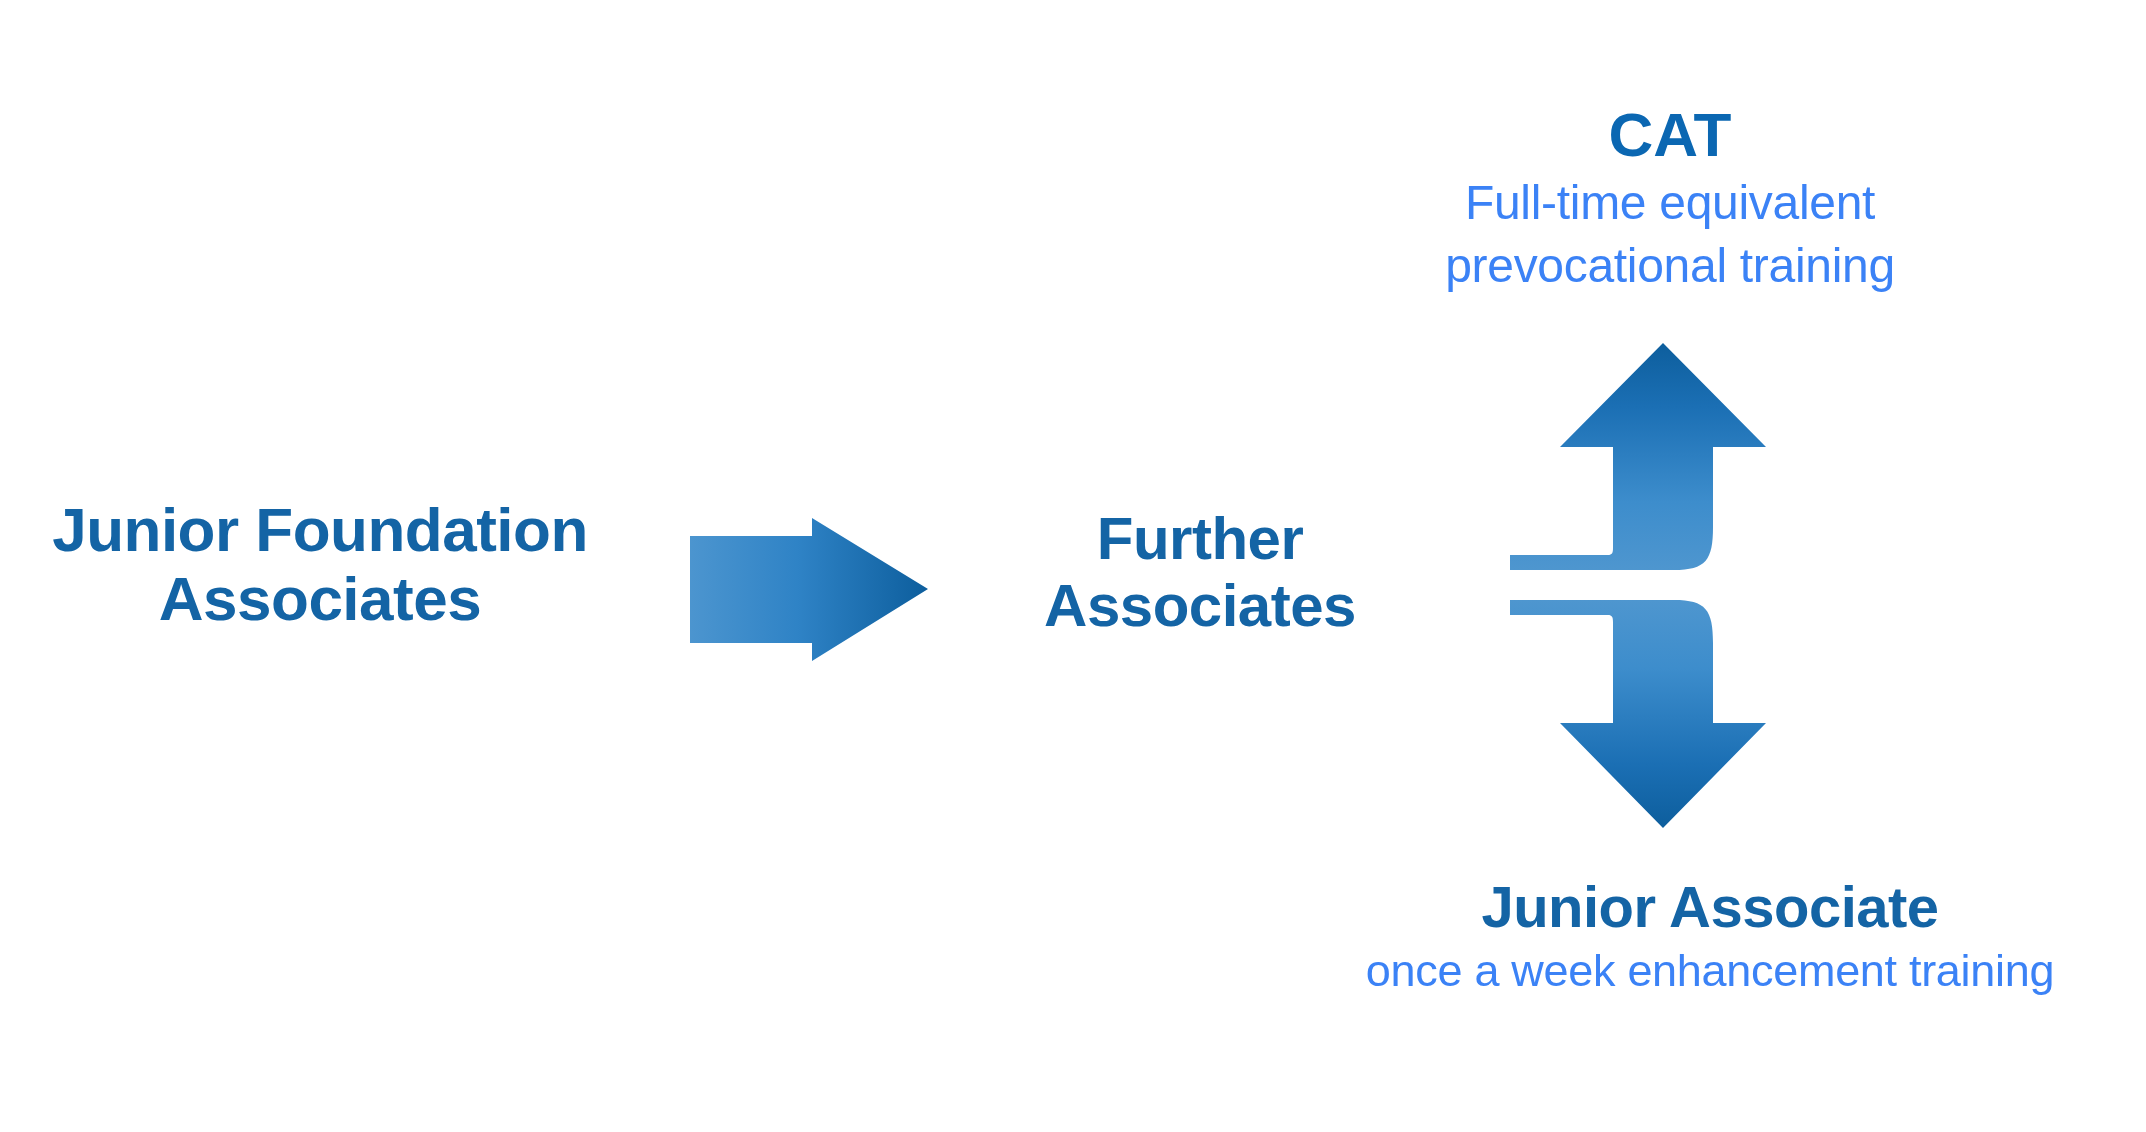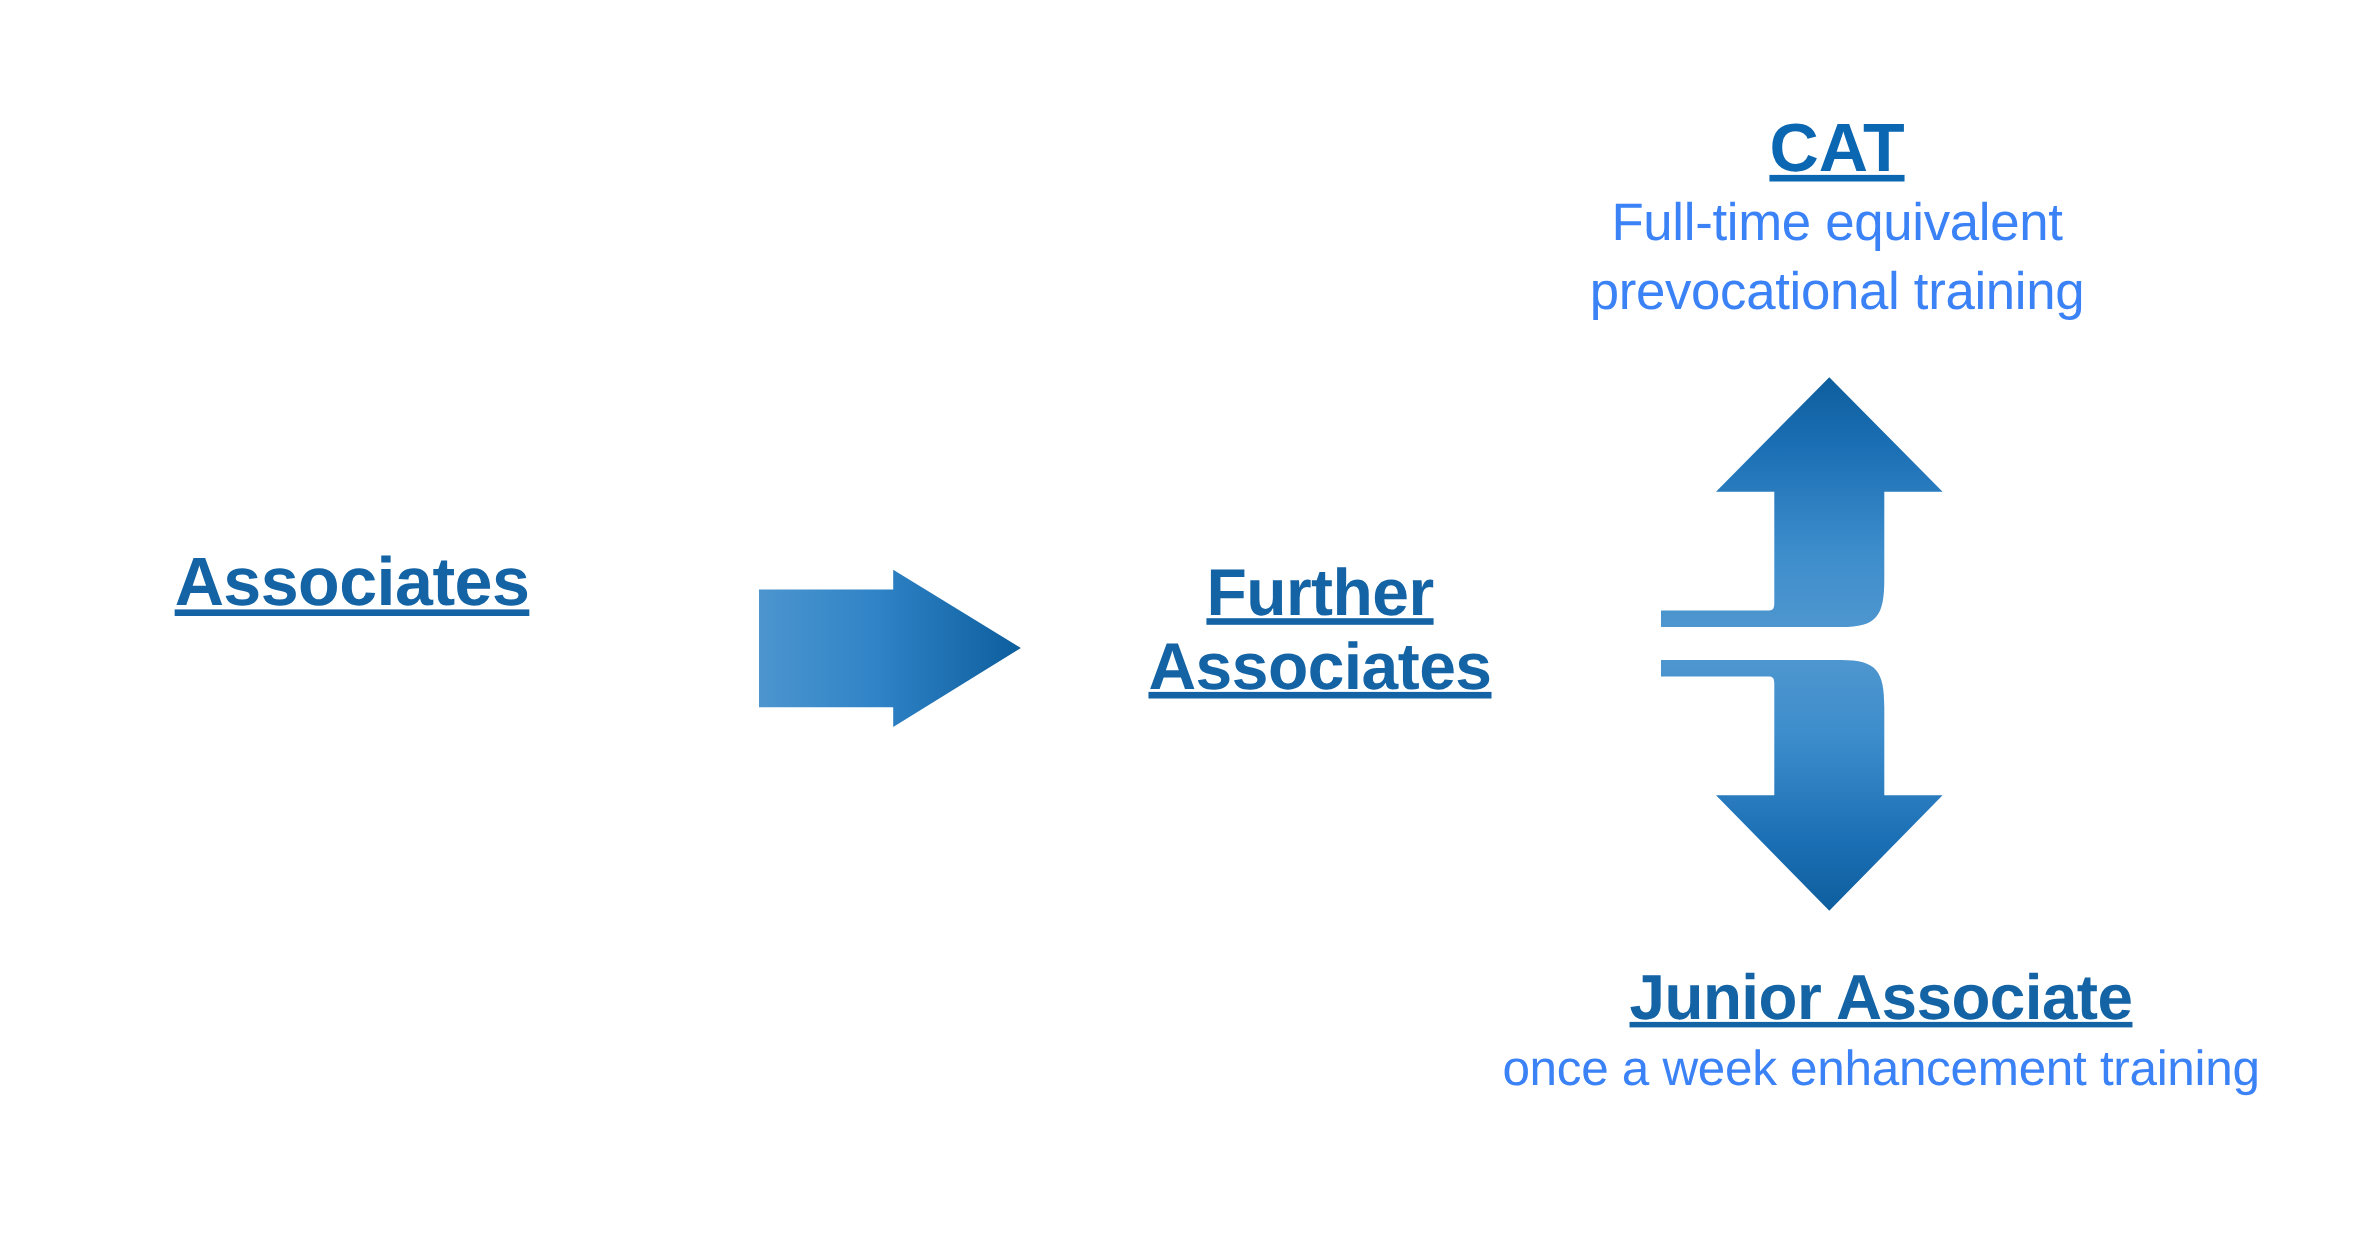--- a/index.html
+++ b/index.html
@@ -23,21 +23,20 @@
   .node {
     position: absolute;
     text-align: center;
     line-height: 1.12;
   }
 
   .heading-blue {
     color: #1464A5;
     font-weight: 700;
     letter-spacing: -0.5px;
-    text-decoration: underline;
   }
 
   .caption-black {
     color: #3b82f6;
     font-weight: 400;
     letter-spacing: -0.3px;
     line-height: 1.18;
   }
 
   
@@ -158,20 +157,21 @@
                L 1560 723
                L 1613 723
                L 1613 622
                C 1613 617 1612 615 1608 615
                L 1510 615
                Z" fill="url(#grad-down)"></path>
     </g>
   </svg>
 
   <div class="node" id="stage-junior-foundation">
+    <div class="heading-blue">Junior Foundation</div>
     <div class="heading-blue">Associates</div>
   </div>
 
   <div class="node" id="stage-junior-associates">
     <div class="heading-blue">Further</div>
     <div class="heading-blue">Associates</div>
   </div>
 
   <div class="node" id="stage-cat">
     <div class="heading-blue">CAT</div>

